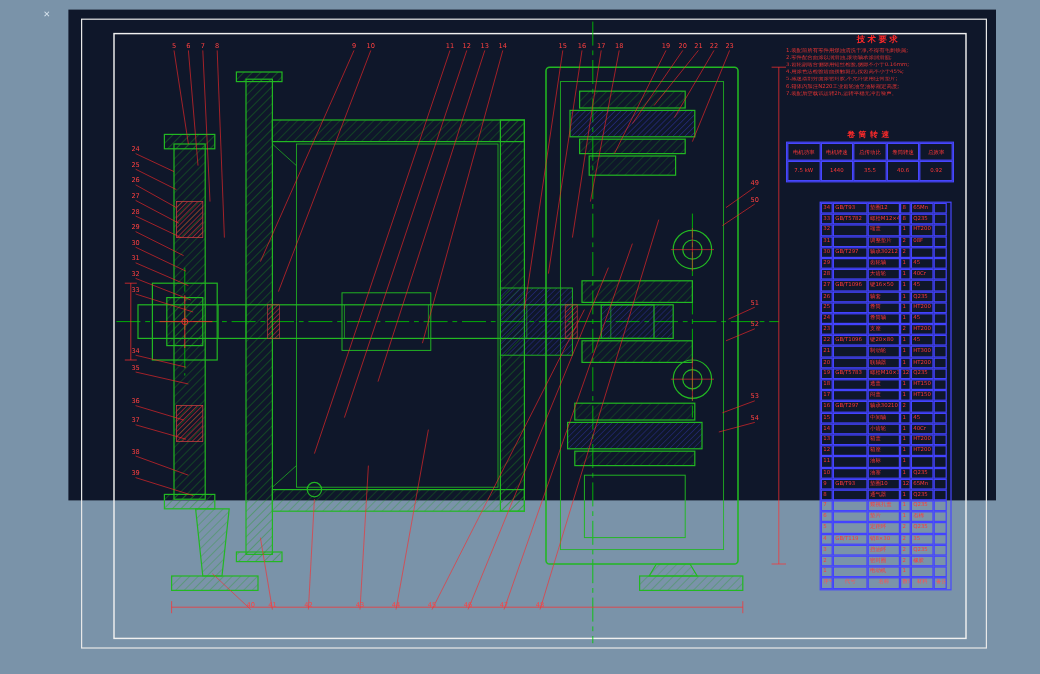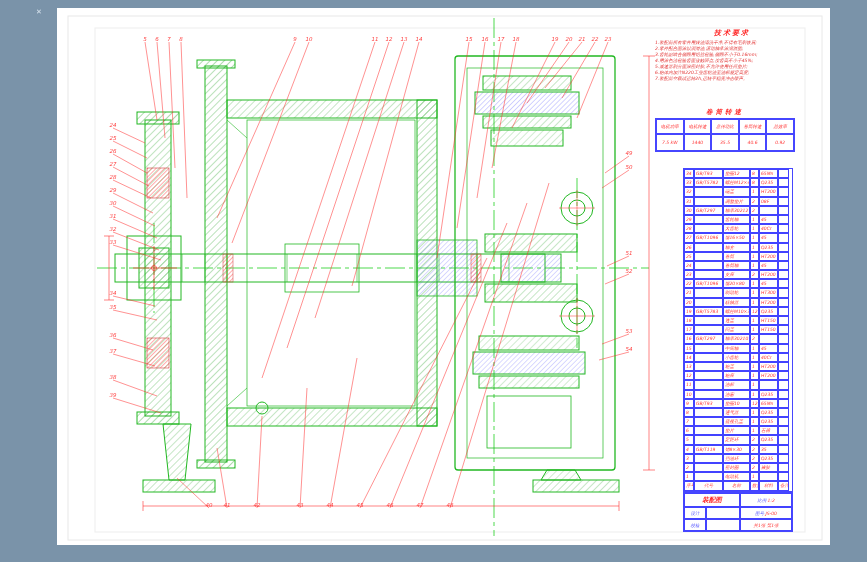--- a/index.html
+++ b/index.html
@@ -1,20 +1,20 @@
 <!DOCTYPE html>
 <html><head>
 <meta charset="utf-8">
 <style>
   html,body{margin:0;padding:0;}
   body{width:867px;height:562px;overflow:hidden;font-family:"DejaVu Sans",sans-serif;background:#7a93a9;}
   .stage{position:relative;width:867px;height:562px;background:#7a93a9;}
   .artifact{position:absolute;font-size:7px;color:#d8e4ee;}
   .artifact.blue{color:#1d3f8f;}
-  .sheet{position:absolute;left:57px;top:8px;width:773px;height:537px;background:#ffffff;font-style:italic;}
+  .sheet{position:absolute;left:57px;top:8px;width:773px;height:409px;background:#0f172a;}
   svg.drawing{position:absolute;left:0;top:0;}
   .leader{stroke:#ff2828;stroke-width:0.6;opacity:0.85;}
   .callout-layer{position:absolute;left:0;top:0;width:773px;height:537px;pointer-events:none;}
   .callout{position:absolute;color:#ff4040;font-size:5.5px;line-height:6px;transform:translate(-50%,-100%);}
   
   .notes{position:absolute;left:598px;top:20px;width:154px;}
   .notes-title{color:#ff2a2a;font-size:7px;font-weight:bold;text-align:center;letter-spacing:2px;margin-bottom:2px;}
   .note-line{color:#e23333;font-size:4.5px;line-height:6px;white-space:nowrap;overflow:hidden;}
   
   .spec{position:absolute;left:598px;top:100px;width:140px;}
@@ -631,31 +631,15 @@
       <div class="bom-row bom-header">
         <span class="bc">序号</span>
         <span class="bc">代号</span>
         <span class="bc">名称</span>
         <span class="bc">数量</span>
         <span class="bc">材料</span>
         <span class="bc">备注</span>
       </div>
     </div>
 
-    <div class="tblock">
-      <div class="tc name">装配图</div>
-      <div class="tc">
-        <span>比例</span>&nbsp;
-        <span class="red-v" style="color:#ff3838">1:2</span>
-      </div>
-      <div class="tc">设计</div>
-      <div class="tc"></div>
-      <div class="tc">
-        <span>图号</span>&nbsp;
-        <span style="color:#ff3838">JS-00</span>
-      </div>
-      <div class="tc">校核</div>
-      <div class="tc"></div>
-      <div class="tc red">共1张 第1张</div>
-    </div>
 
   </div>
 </div>
 
 </body></html>

